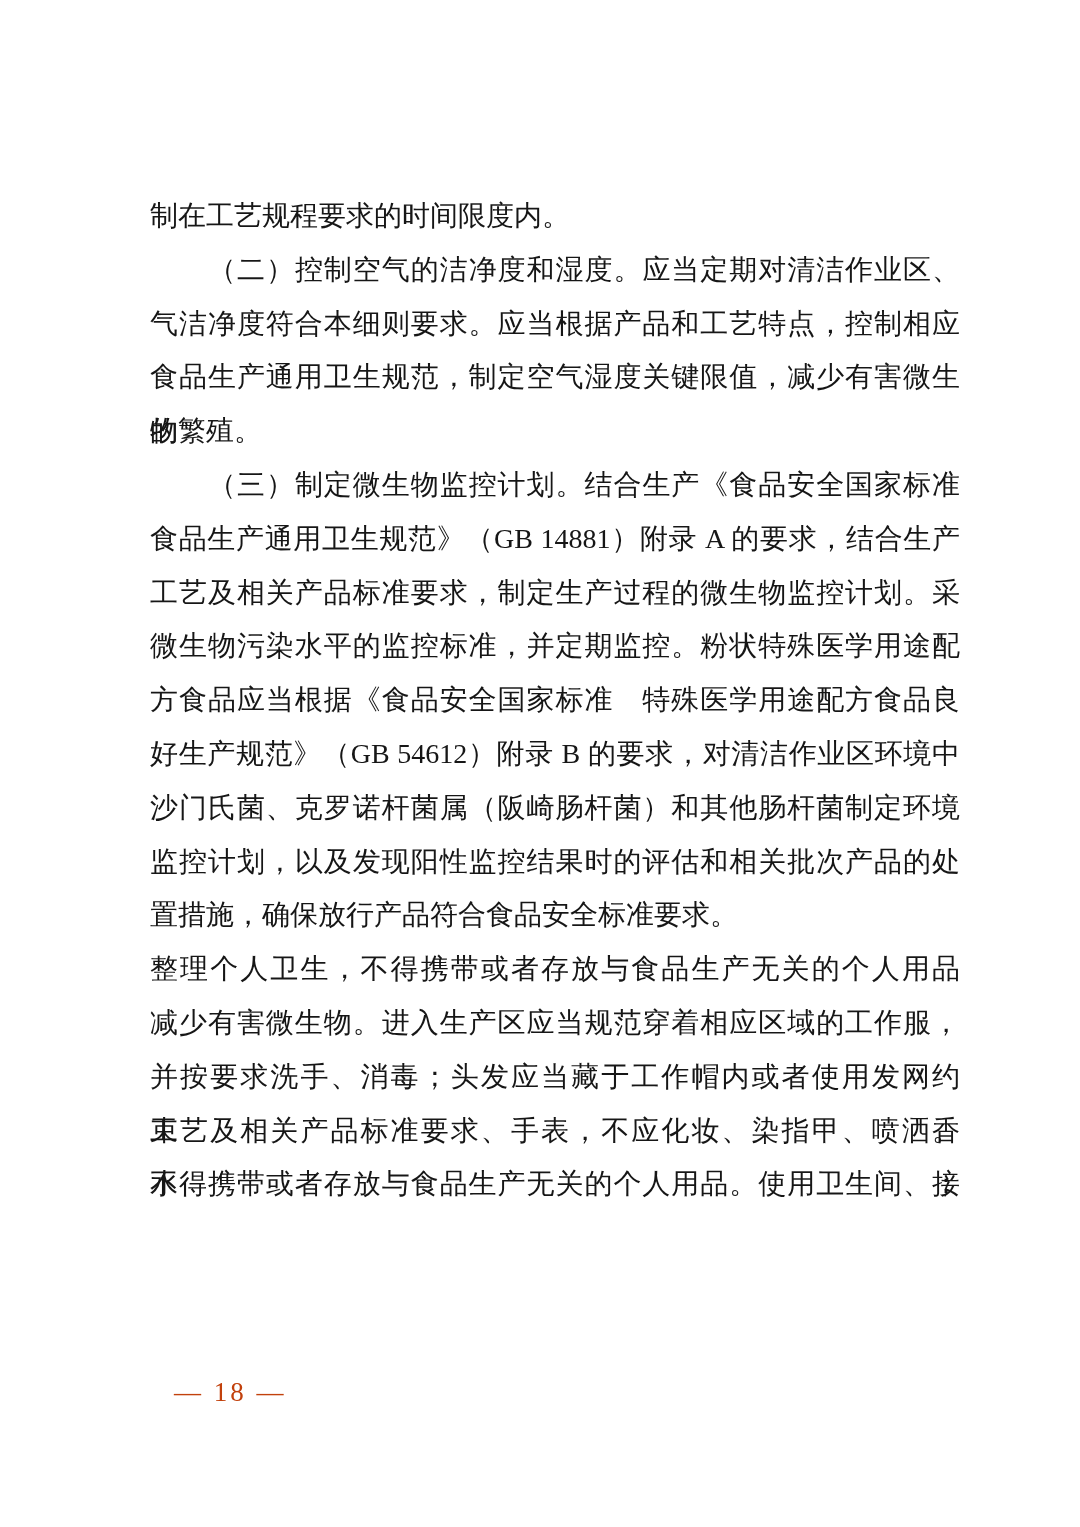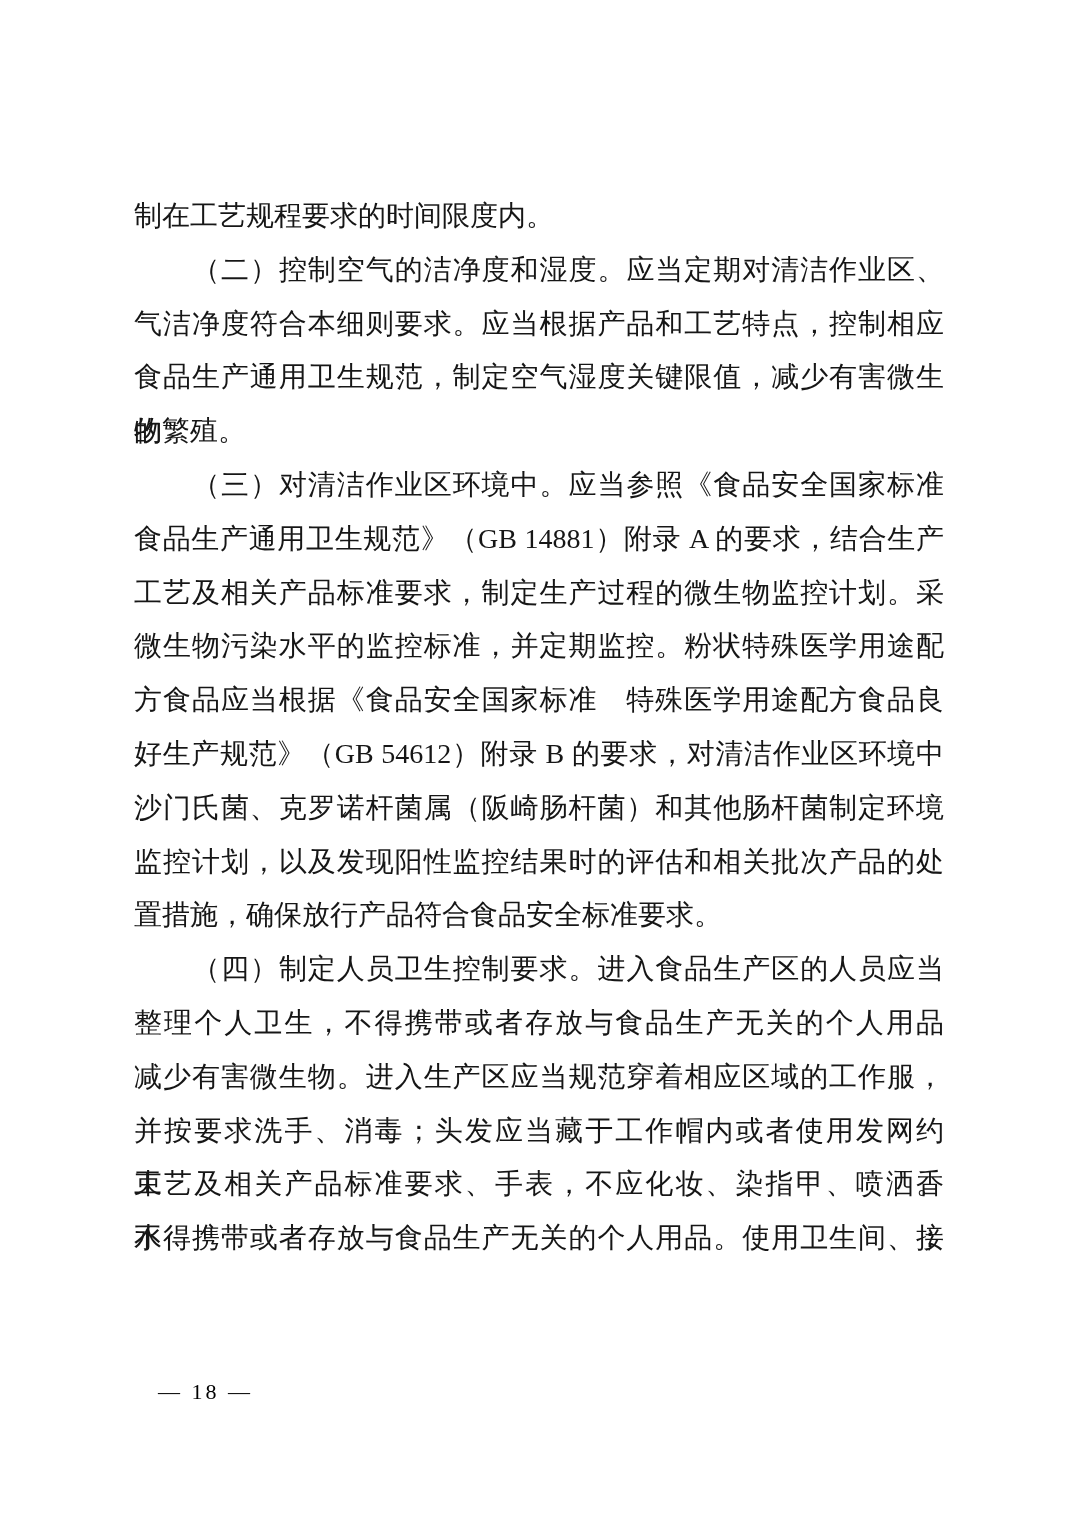--- a/index.html
+++ b/index.html
@@ -10,20 +10,21 @@
     background: #ffffff;
     overflow: hidden;
     font-family: "Liberation Serif", "DejaVu Serif", serif;
   }
   .page {
     position: relative;
     width: 992px;
     height: 1527px;
     background: #ffffff;
     color: #161616;
+    margin-left: 16px;
   }
   .doc-body {
     position: absolute;
     left: 134px;
     top: 189px;
     width: 810px;
   }
   .line {
     font-size: 28px;
     height: 53.8px;
@@ -38,46 +39,45 @@
     font-family: Liberation Serif, serif;
   }
   .line.para-end {
     text-align: left;
     text-align-last: left;
   }
   .page-number {
     position: absolute;
     left: 158px;
     top: 1367px;
-    font-size: 22px;
+    font-size: 27px;
     line-height: 50px;
     letter-spacing: 3px;
-    color: #000000;
+    color: #c2410c;
   }
 </style>
 </head>
 <body>
 
 <div class="page">
   <main class="doc-body" id="doc-body">
       <div class="line para-end">制在工艺规程要求的时间限度内。</div>
       <div class="line indent">（二）控制空气的洁净度和湿度。应当定期对清洁作业区、</div>
       <div class="line">气洁净度符合本细则要求。应当根据产品和工艺特点，控制相应</div>
       <div class="line">食品生产通用卫生规范，制定空气湿度关键限值，减少有害微生物</div>
       <div class="line para-end">的繁殖。</div>
-      <div class="line indent">（三）对清洁作业区环境中。应当参照《食品安全国家标准</div>
+      <div class="line indent">（三）制定微生物监控计划。结合生产《食品安全国家标准</div>
       <div class="line">食品生产通用卫生规范》（GB 14881）附录 A 的要求，结合生产</div>
       <div class="line">工艺及相关产品标准要求，制定生产过程的微生物监控计划。采</div>
       <div class="line">微生物污染水平的监控标准，并定期监控。粉状特殊医学用途配</div>
       <div class="line">方食品应当根据《食品安全国家标准　特殊医学用途配方食品良</div>
       <div class="line">好生产规范》（GB 54612）附录 B 的要求，对清洁作业区环境中</div>
       <div class="line">沙门氏菌、克罗诺杆菌属（阪崎肠杆菌）和其他肠杆菌制定环境</div>
       <div class="line">监控计划，以及发现阳性监控结果时的评估和相关批次产品的处</div>
       <div class="line para-end">置措施，确保放行产品符合食品安全标准要求。</div>
-      <div class="line indent">（四）制定人员卫生控制要求。进入食品生产区的人员应当</div>
       <div class="line">整理个人卫生，不得携带或者存放与食品生产无关的个人用品</div>
       <div class="line">减少有害微生物。进入生产区应当规范穿着相应区域的工作服，</div>
       <div class="line">并按要求洗手、消毒；头发应当藏于工作帽内或者使用发网约束。</div>
       <div class="line">工艺及相关产品标准要求、手表，不应化妆、染指甲、喷洒香水；</div>
       <div class="line">不得携带或者存放与食品生产无关的个人用品。使用卫生间、接</div>
     </main>
   <div class="page-number">— 18 —</div>
 </div>
 
 </body></html>

